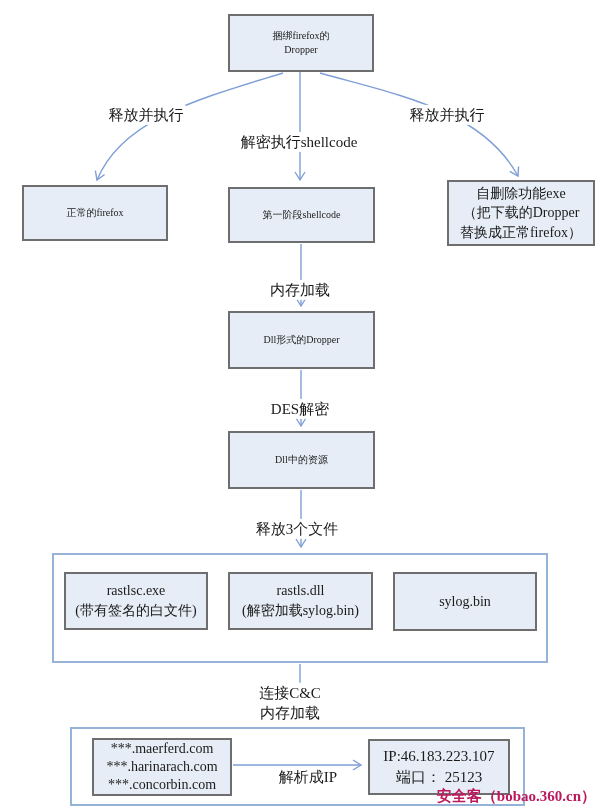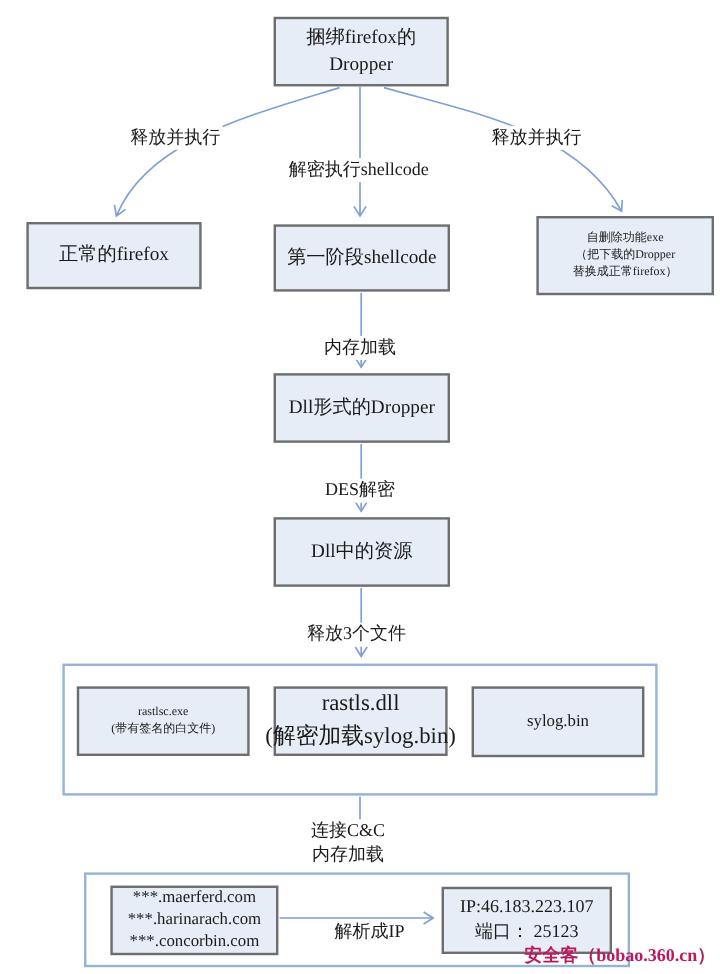--- a/index.html
+++ b/index.html
@@ -7,21 +7,21 @@
     width:600px;height:812px;position:relative;background:#ffffff;
     font-family:"Liberation Serif","DejaVu Serif",serif;color:#1a1a1a;
     overflow:hidden;
   }
   .stage{position:absolute;left:0;top:0;width:600px;height:812px;}
   svg.wires{position:absolute;left:0;top:0;z-index:1;}
   .node{
     position:absolute;z-index:2;box-sizing:border-box;
     background:#e7edf6;border:2px solid #6e6e6e;
     display:flex;flex-direction:column;align-items:center;justify-content:center;
-    text-align:center;font-size:16px;line-height:1.4;
+    text-align:center;font-size:10px;line-height:1.4;
   }
   .node span{display:block;white-space:nowrap;}
   .container{
     position:absolute;z-index:1;box-sizing:border-box;
     border:2px solid #95b3d7;background:transparent;
   }
   .edge-label{
     position:absolute;z-index:3;transform:translate(-50%,-50%);
     background:#ffffff;padding:0 2px;font-size:15px;white-space:nowrap;
     text-align:center;line-height:1.35;margin-top:12px;
@@ -60,42 +60,42 @@
   </div>
 
   <div class="node" style="left:22px;top:185px;width:146px;height:56px;">
     <span>正常的firefox</span>
   </div>
 
   <div class="node" style="left:228px;top:187px;width:147px;height:56px;align-items:center;">
     <span>第一阶段shellcode</span>
   </div>
 
-  <div class="node" style="left:447px;top:180px;width:148px;height:66px;font-size:10px;">
+  <div class="node" style="left:447px;top:180px;width:148px;height:66px;font-size:14px;">
     <span>自删除功能exe</span>
     <span>（把下载的Dropper</span>
     <span>替换成正常firefox）</span>
   </div>
 
   <div class="node" style="left:228px;top:311px;width:147px;height:58px;">
     <span>Dll形式的Dropper</span>
   </div>
 
   <div class="node" style="left:228px;top:431px;width:147px;height:58px;">
     <span>Dll中的资源</span>
   </div>
 
   <div class="container" style="left:52px;top:553px;width:496px;height:110px;"></div>
 
-  <div class="node" style="left:64px;top:572px;width:144px;height:58px;font-size:10px;">
+  <div class="node" style="left:64px;top:572px;width:144px;height:58px;font-size:14px;">
     <span>rastlsc.exe</span>
     <span>(带有签名的白文件)</span>
   </div>
 
-  <div class="node" style="left:228px;top:572px;width:145px;height:58px;font-size:19px;">
+  <div class="node" style="left:228px;top:572px;width:145px;height:58px;font-size:14px;">
     <span>rastls.dll</span>
     <span>(解密加载sylog.bin)</span>
   </div>
 
   <div class="node" style="left:393px;top:572px;width:144px;height:59px;font-size:14px;">
     <span>sylog.bin</span>
   </div>
 
   <div class="container" style="left:70px;top:727px;width:455px;height:79px;"></div>
 

